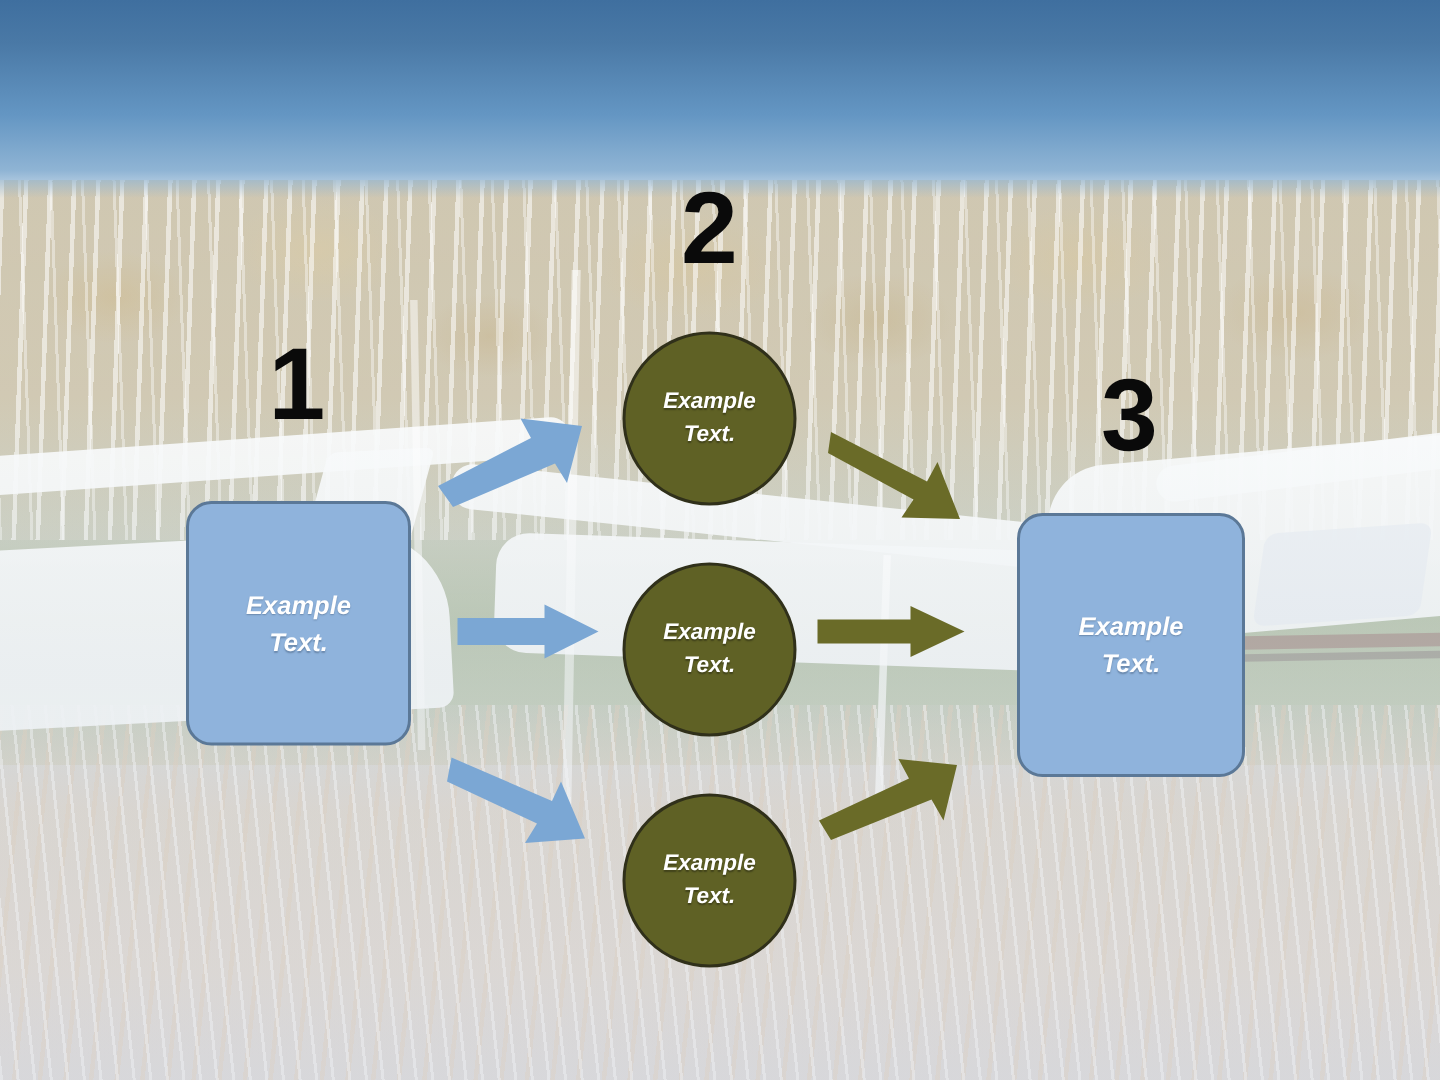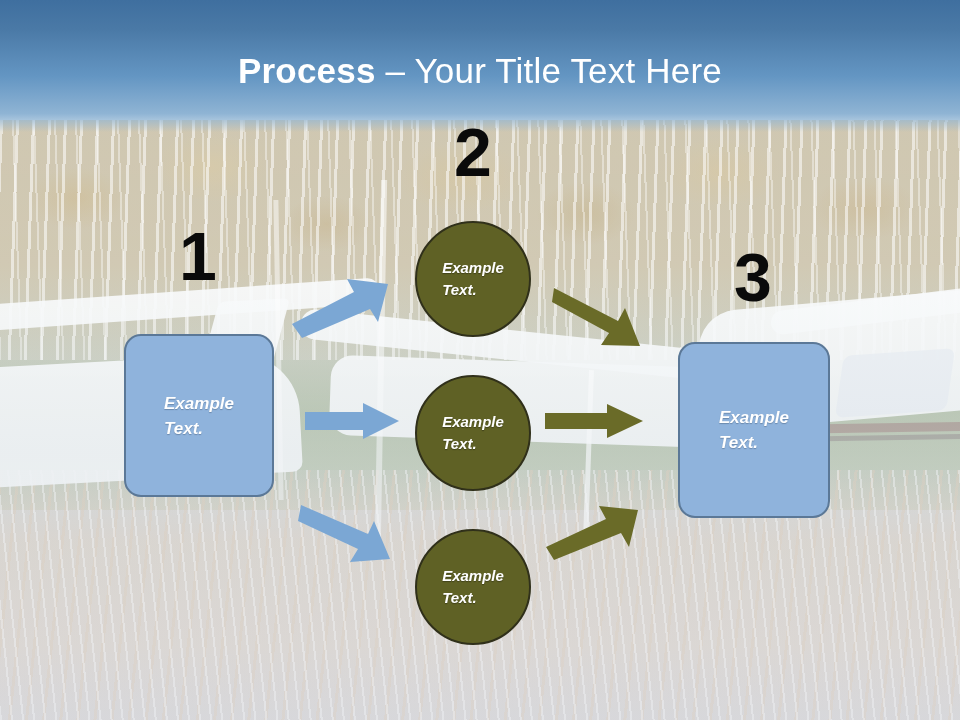--- a/index.html
+++ b/index.html
@@ -225,20 +225,21 @@
   }
   #box-start { left: 124px; top: 334px; width: 150px; height: 163px; }
   #box-end   { left: 678px; top: 342px; width: 152px; height: 176px; }
 
   .box-label, .circle-label {
     color: #ffffff;
     font-weight: bold;
     font-style: italic;
     font-size: 17px;
     line-height: 25px;
+    text-align: center;
     white-space: pre-line;
     text-shadow: 0 1px 1px rgba(40,60,85,0.35);
   }
 
   
   .circle {
     position: absolute;
     width: 116px; height: 116px;
     border-radius: 50%;
     background: #5f6125;
@@ -283,21 +284,20 @@
     <div class="plane plane-stripe"></div>
     <div class="plane plane-stripe2"></div>
     <div class="strut strut-a"></div>
     <div class="strut strut-b"></div>
     <div class="strut strut-c"></div>
   </div>
 
   <div class="bg-layer bg-wash"></div>
 
   <div class="title-banner"></div>
-  <div class="title-text"><span class="title-strong">Process</span><span class="title-rest"> – Your Title Text Here</span></div>
 
   <div class="step-number" id="num1">1</div>
   <div class="step-number" id="num2">2</div>
   <div class="step-number" id="num3">3</div>
 
   <div class="box" id="box-start">
     <div class="box-label">Example
 Text.</div>
   </div>
 

